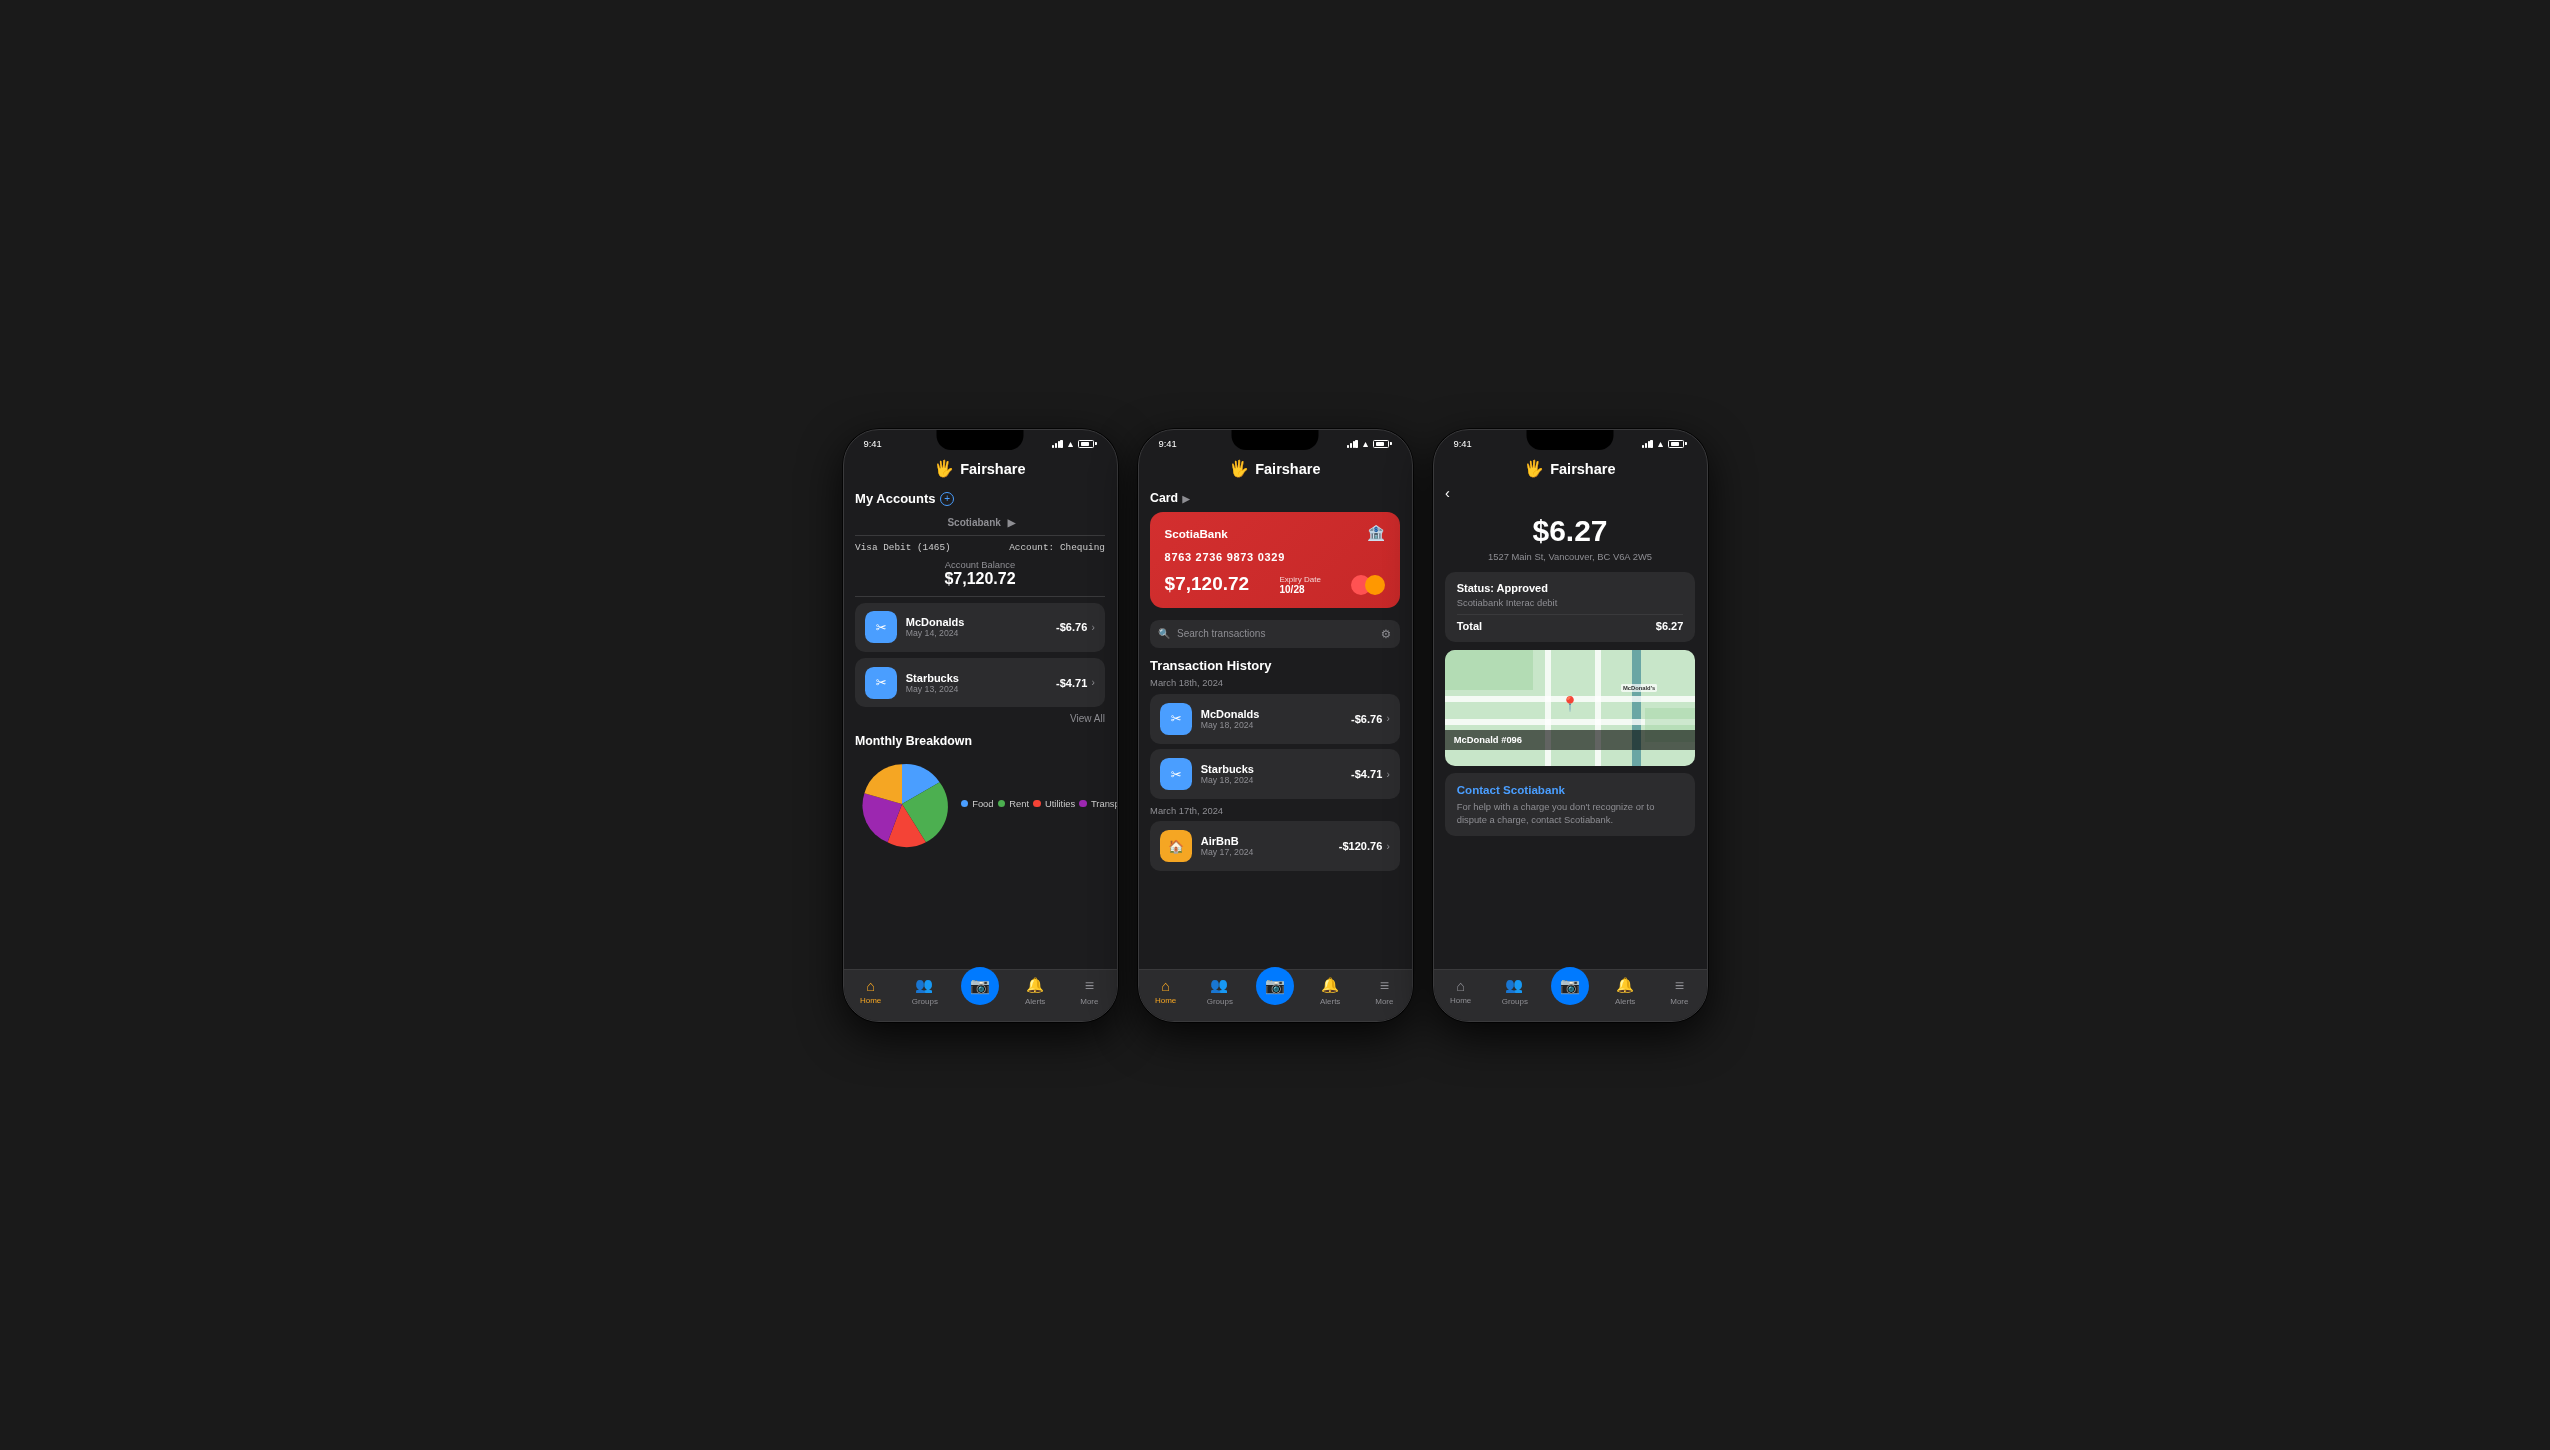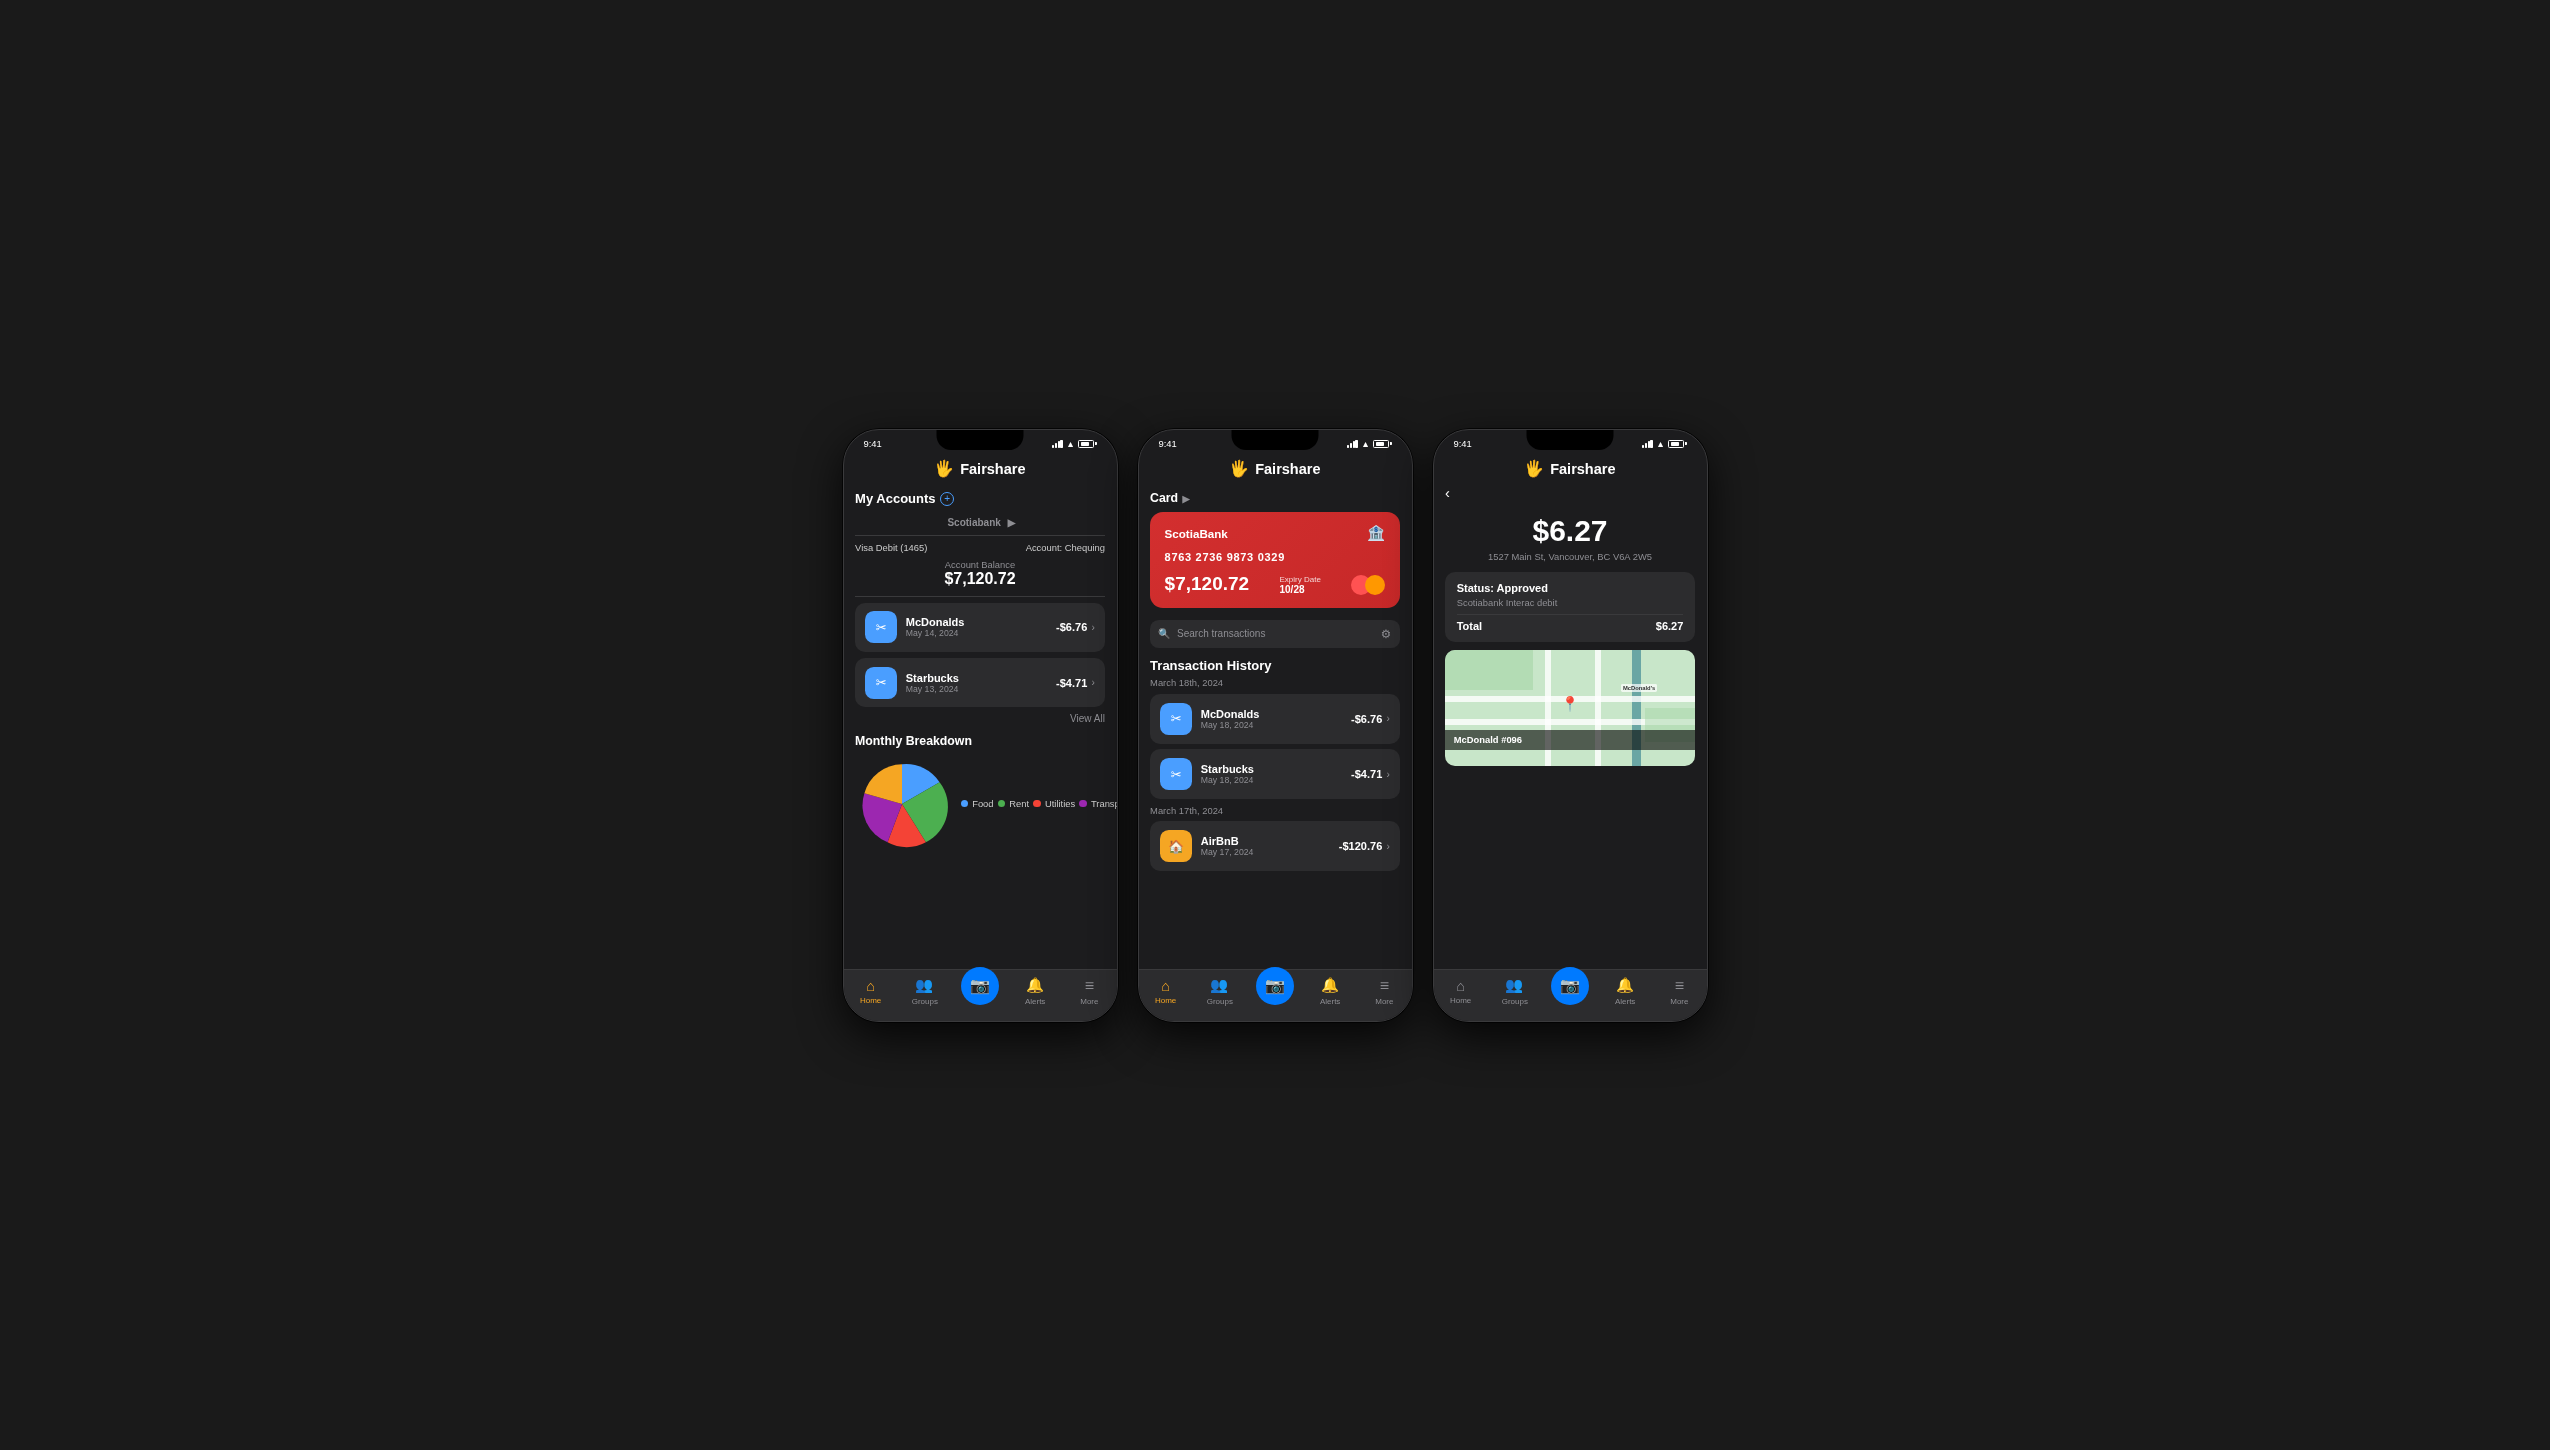--- a/index.html
+++ b/index.html
@@ -162,20 +162,21 @@
       text-align: center;
       margin-bottom: 4.3px;
     }
     .bank-name span { font-size: 10px; color: #8e8e93; margin-left: 2.9px; }
     .divider { height: 0.7px; background: #3a3a3c; margin: 5.8px 0; }
 
     .account-row {
       display: flex;
       justify-content: space-between;
       margin-bottom: 0;
+      font-family: Liberation Mono, monospace;
     }
     .account-label { font-size: 9.4px; color: #ccc; }
     .account-type { font-size: 9.4px; color: #ccc; }
     .balance-section { text-align: center; margin: 5.8px 0 8.7px; }
     .balance-label { font-size: 9.4px; color: #8e8e93; }
     .balance-amount { font-size: 16px; font-weight: 700; color: #fff; }
 
     .transaction-card {
       background: #2c2c2e;
       border-radius: 10px;
@@ -723,20 +724,24 @@
           <div style="position:absolute;left:0;top:0;width:35%;height:35%;background:#a5d6a7;opacity:0.6"></div>
           <div style="position:absolute;right:0;bottom:20%;width:20%;height:30%;background:#a5d6a7;opacity:0.5"></div>
 
           <div class="map-pin" style="left:50%;top:55%">📍</div>
 
           <div style="position:absolute;top:30%;right:15%;font-size:5.8px;color:#333;font-weight:700;background:rgba(255,255,255,0.7);padding:0.7px 2.2px;border-radius:1.4px">McDonald's</div>
         </div>
         <div class="map-label-overlay">McDonald #096</div>
       </div>
 
+      <div class="contact-section">
+        <div class="contact-title">Contact Scotiabank</div>
+        <div class="contact-desc">For help with a charge you don't recognize or to dispute a charge, contact Scotiabank.</div>
+      </div>
     </div>
 
     <div class="bottom-nav">
       <div class="nav-item">
         <span class="nav-icon" style="color:#8e8e93">⌂</span>
         <span class="nav-label">Home</span>
       </div>
       <div class="nav-item">
         <span class="nav-icon" style="color:#8e8e93">👥</span>
         <span class="nav-label">Groups</span>

